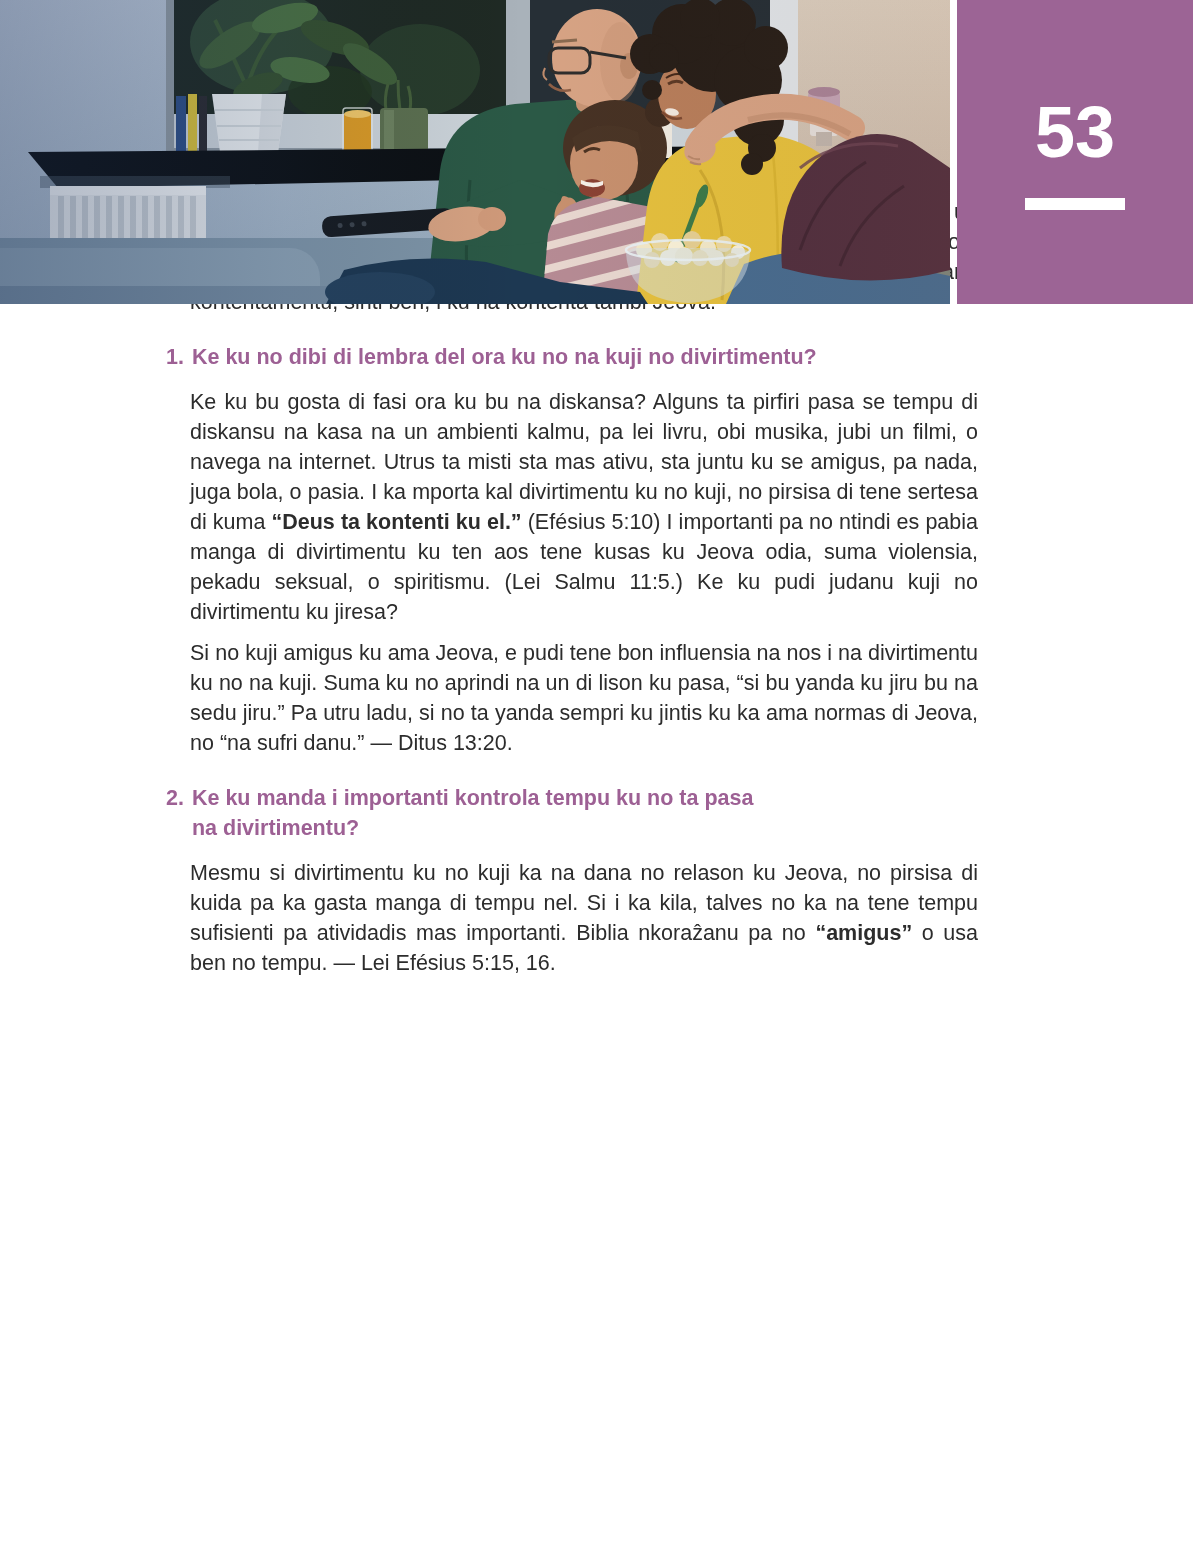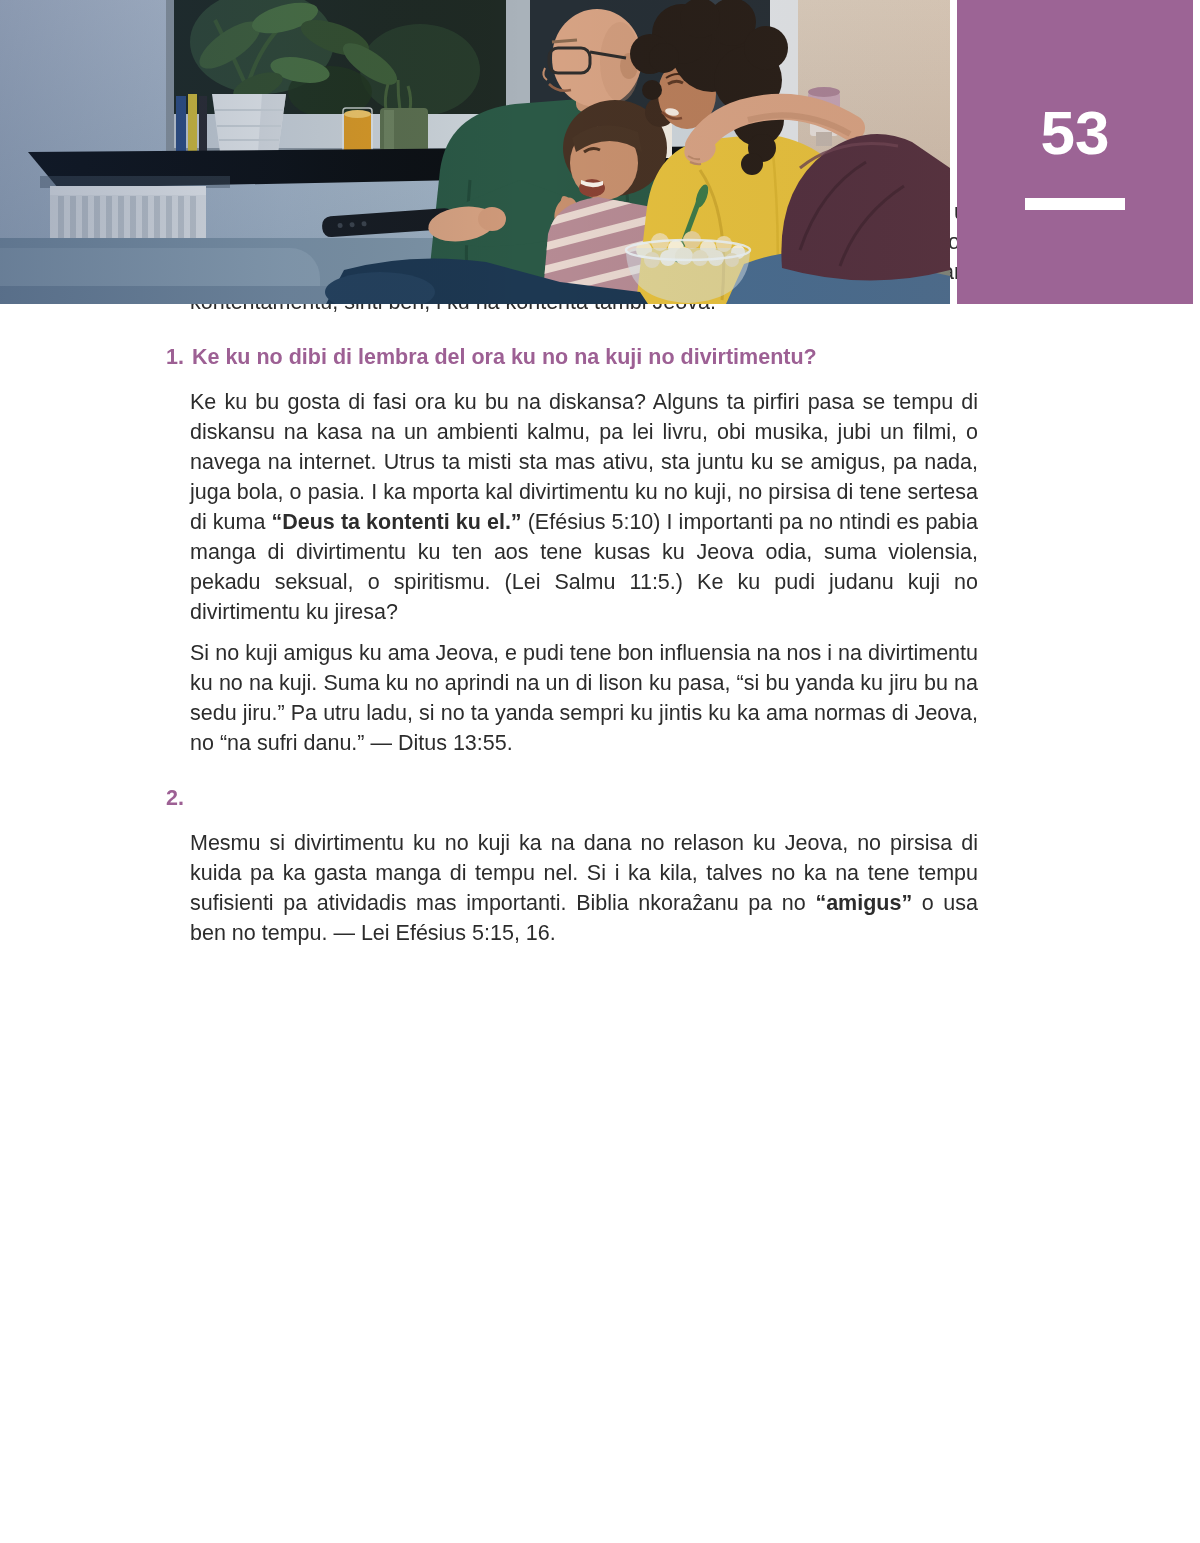--- a/index.html
+++ b/index.html
@@ -15,21 +15,21 @@
     position:absolute;left:0;top:0;width:950px;height:304px;display:block;
   }
   .lesson-badge{
     position:absolute;left:957px;top:0;width:236px;height:304px;
     background:#9c6495;
     display:flex;flex-direction:column;align-items:center;justify-content:flex-start;
   }
   .lesson-number{
     margin-top:84px;
     color:#ffffff;
-    font-size:62px;line-height:97px;font-weight:600;letter-spacing:0px;
+    font-size:72px;line-height:97px;font-weight:600;letter-spacing:0px;
   }
   .lesson-underline{
     width:100px;height:12px;background:#ffffff;margin-top:17px;
   }
   
   .content{margin:0 222px 0 160px;color:#2c2c2c;}
   .page-title{
     margin:49px 0 0 0;
     color:#141414;
     font-size:51px;line-height:56px;font-weight:700;
@@ -298,20 +298,20 @@
   <div class="content">
 
     <h1 class="page-title"><span>Kuji divirtimentu</span><br><span>ku na kontenta Jeova</span></h1>
 
     <p class="para intro"><span>Jeova i “Deus filis.” (1 Timótiu 1:11, </span><span class="i">TNM</span><span>) I misti pa no sta kontenti i pa no tene un vida filis. I ta fika kontenti ora ku no tira tempu di no tarbaju pa diskansa. Nes lison, no na oja kuma ku no pudi usa no tempu di diskansu di un manera ku na danu kontentamentu, sinti ben, i ku na kontenta tambi Jeova.</span></p>
 
     <p class="question"><span class="qnum">1.</span><span class="qtext"><span class="qline">Ke ku no dibi di lembra del ora ku no na kuji no divirtimentu?</span></span></p>
 
     <p class="para"><span>Ke ku bu gosta di fasi ora ku bu na diskansa? Alguns ta pirfiri pasa se tempu di diskansu na kasa na un ambienti kalmu, pa lei livru, obi musika, jubi un filmi, o navega na internet. Utrus ta misti sta mas ativu, sta juntu ku se amigus, pa nada, juga bola, o pasia. I ka mporta kal divirtimentu ku no kuji, no pirsisa di tene sertesa di kuma </span><span class="b">“Deus ta kontenti ku el.”</span><span> (Efésius 5:10) I importanti pa no ntindi es pabia manga di divirtimentu ku ten aos tene kusas ku Jeova odia, suma violensia, pekadu seksual, o spiritismu. (Lei Salmu 11:5.) Ke ku pudi judanu kuji no divirtimentu ku jiresa?</span></p>
 
-    <p class="para"><span>Si no kuji amigus ku ama Jeova, e pudi tene bon influensia na nos i na divirtimentu ku no na kuji. Suma ku no aprindi na un di lison ku pasa, “si bu yanda ku jiru bu na sedu jiru.” Pa utru ladu, si no ta yanda sempri ku jintis ku ka ama normas di Jeova, no “na sufri danu.” — Ditus 13:55.</span></p>
-
-    <p class="question"><span class="qnum">2.</span></p>
+    <p class="para"><span>Si no kuji amigus ku ama Jeova, e pudi tene bon influensia na nos i na divirtimentu ku no na kuji. Suma ku no aprindi na un di lison ku pasa, “si bu yanda ku jiru bu na sedu jiru.” Pa utru ladu, si no ta yanda sempri ku jintis ku ka ama normas di Jeova, no “na sufri danu.” — Ditus 13:20.</span></p>
+
+    <p class="question"><span class="qnum">2.</span><span class="qtext"><span class="qline">Ke ku manda i importanti kontrola tempu ku no ta pasa</span><span class="qline">na divirtimentu?</span></span></p>
 
     <p class="para"><span>Mesmu si divirtimentu ku no kuji ka na dana no relason ku Jeova, no pirsisa di kuida pa ka gasta manga di tempu nel. Si i ka kila, talves no ka na tene tempu sufisienti pa atividadis mas importanti. Biblia nkoraẑanu pa no </span><span class="b">“amigus”</span><span> o usa ben no tempu. — Lei Efésius 5:15, 16.</span></p>
 
   </div>
 </div>
 
 </body></html>

